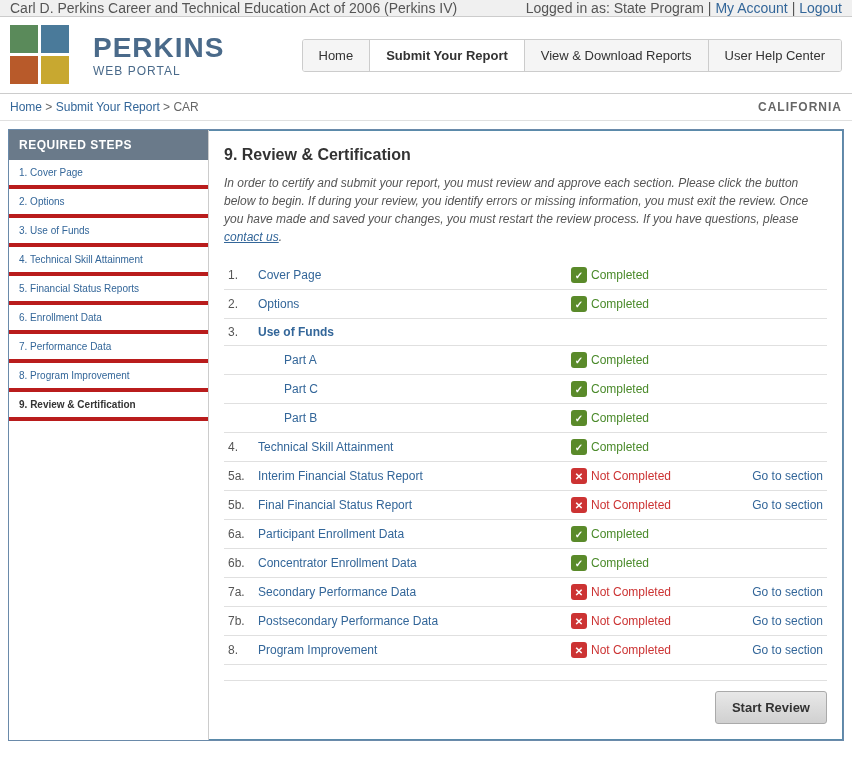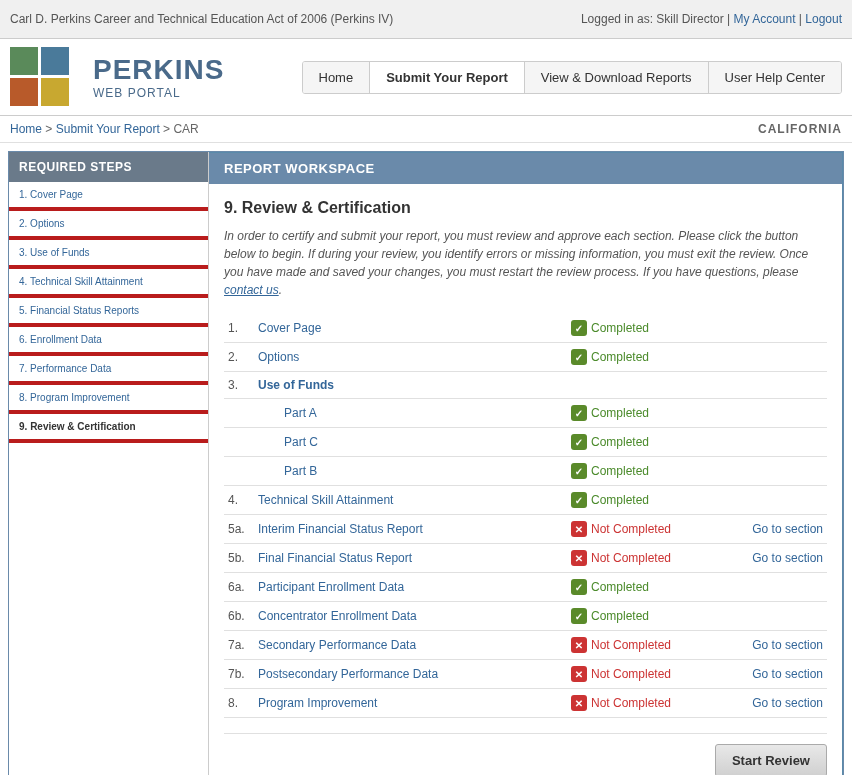--- a/index.html
+++ b/index.html
@@ -1,19 +1,19 @@
 <!DOCTYPE html>
 <html><head>
   <meta charset="utf-8">
   <style>
     * { margin: 0; padding: 0; box-sizing: border-box; }
     body { font-family: Arial, sans-serif; font-size: 12px; background: #fff; color: #333; width: 852px; }
 
     
-    .top-bar { background: #f0f0f0; border-bottom: 1px solid #ccc; padding: 12px 10px; font-size: 12px; color: #555; display: flex; justify-content: space-between; align-items: center; }
+    .top-bar { background: #f0f0f0; border-bottom: 1px solid #ccc; padding: 0 10px; font-size: 14px; color: #555; display: flex; justify-content: space-between; align-items: center; }
     .top-bar-right a { color: #336699; text-decoration: none; }
 
     
     .header { display: flex; align-items: center; padding: 8px 10px; border-bottom: 1px solid #ccc; background: #fff; }
     .logo-area { display: flex; align-items: center; gap: 18px; }
     .logo-icons { display: grid; grid-template-columns: 1fr 1fr; gap: 2px; width: 60px; height: 60px; }
     .logo-icon { width: 28px; height: 28px; }
     .logo-icon-1 { background: #5a8a5a; }
     .logo-icon-2 { background: #4a7a9a; }
     .logo-icon-3 { background: #b85a2a; }
@@ -74,21 +74,21 @@
     
     .button-area { text-align: right; margin-top: 15px; padding-top: 10px; border-top: 1px solid #e0e0e0; position: relative; }
     .start-review-btn { background: linear-gradient(to bottom, #e8e8e8, #d0d0d0); border: 1px solid #aaa; border-radius: 3px; padding: 8px 16px; font-size: 13px; font-weight: bold; cursor: pointer; color: #333; }
   </style>
 </head>
 <body>
 
 <div class="top-bar">
   <span>Carl D. Perkins Career and Technical Education Act of 2006 (Perkins IV)</span>
   <span class="top-bar-right">
-    <span>Logged in as: Skill Director</span>
+    <span>Logged in as: State Program</span>
     <span> | </span>
     <a href="#">My Account</a>
     <span> | </span>
     <a href="#">Logout</a>
   </span>
 </div>
 
 <div class="header">
   <div class="logo-area">
     <div class="logo-icons">
@@ -151,21 +151,20 @@
       </div>
       <div class="sidebar-item">
         <a href="#">8. Program Improvement</a>
       </div>
       <div class="sidebar-item active">
         <a href="#">9. <strong>Review &amp; Certification</strong></a>
       </div>
     </div>
 
     <div class="workspace">
-      <div class="workspace-header">REPORT WORKSPACE</div>
 
       <div class="section-title">9. Review &amp; Certification</div>
 
       <div class="directions">
         <em><span>In order to certify and submit your report, you must review and approve each section. Please click the button below to begin. If during your review, you identify errors or missing information, you must exit the review. Once you have made and saved your changes, you must restart the review process. If you have questions, please</span> <a href="#">contact us</a><span>.</span></em>
       </div>
 
 
       <table class="sections-table">
         <tbody id="sections-tbody">

